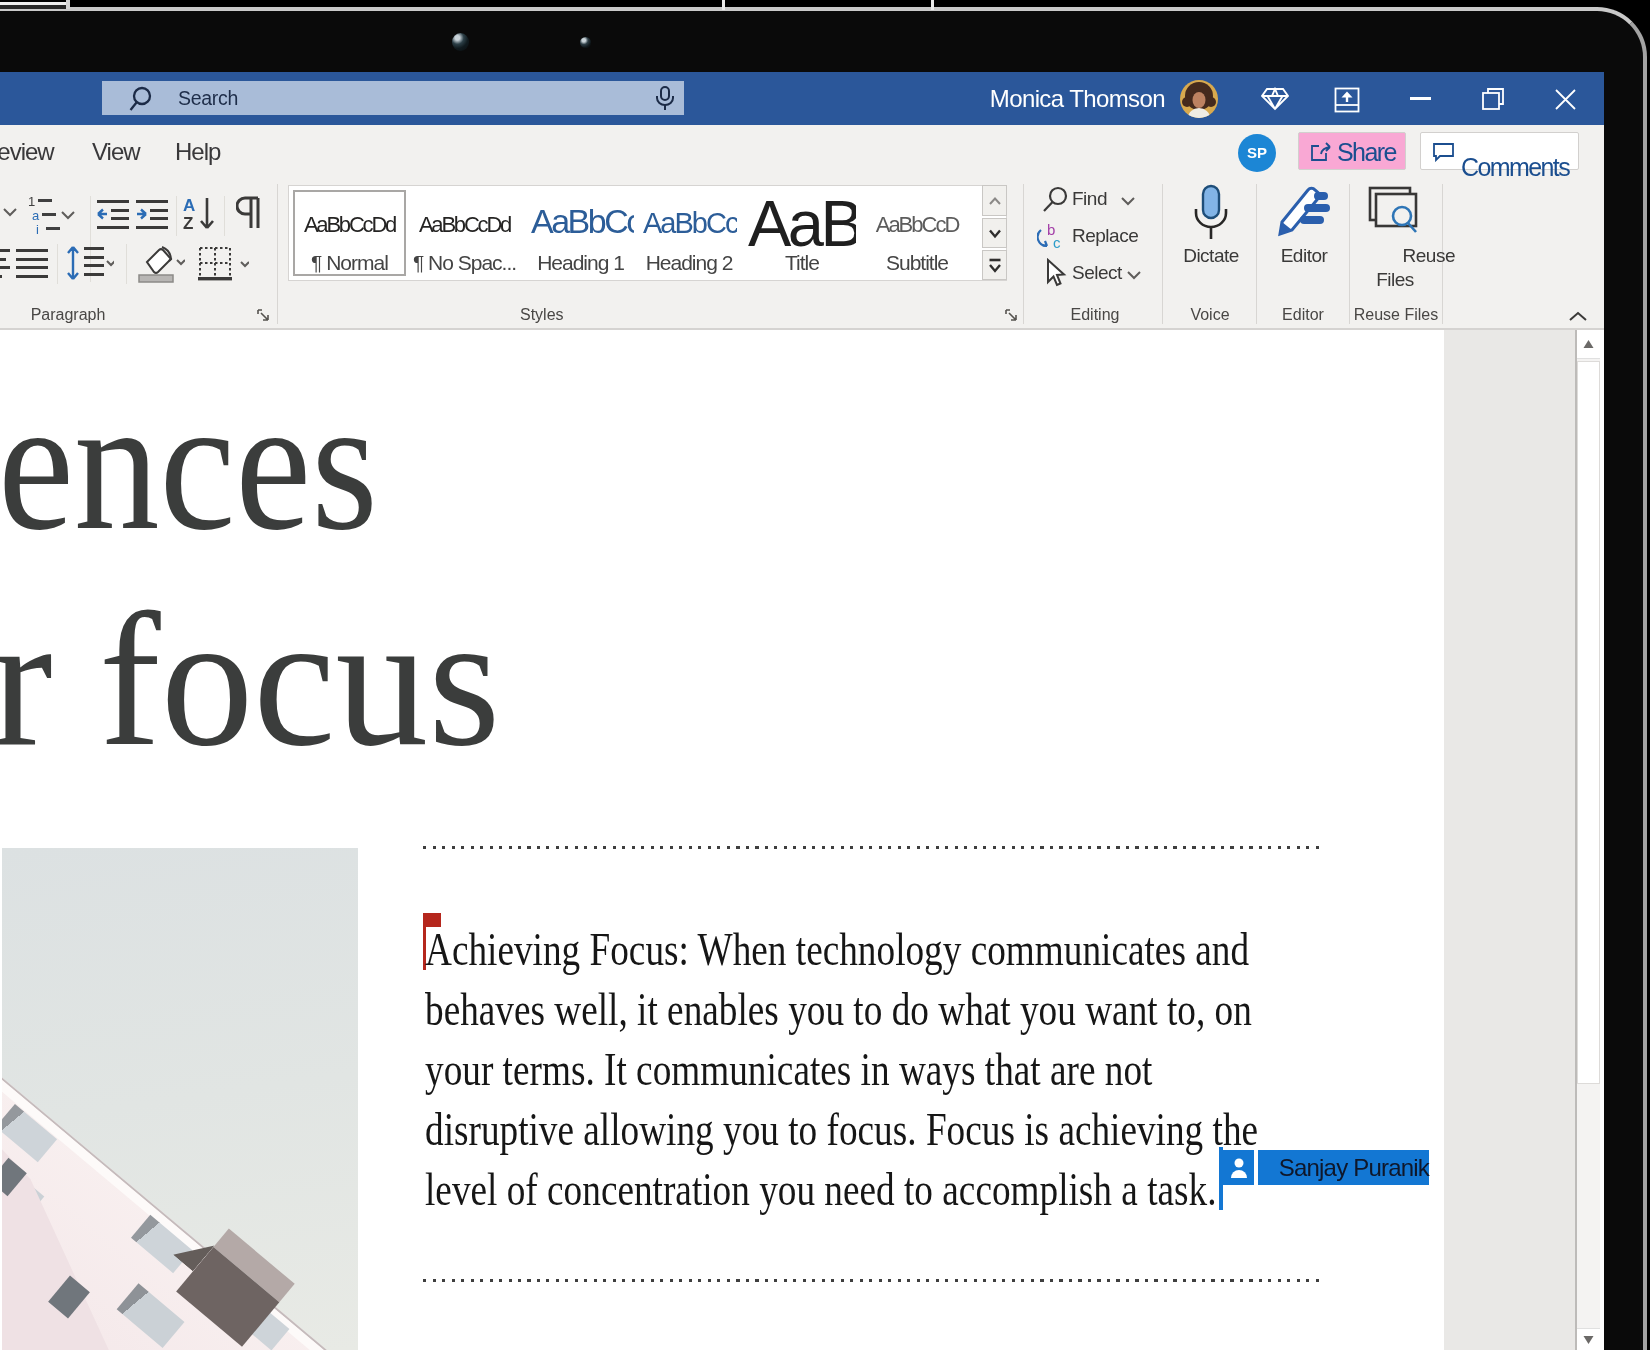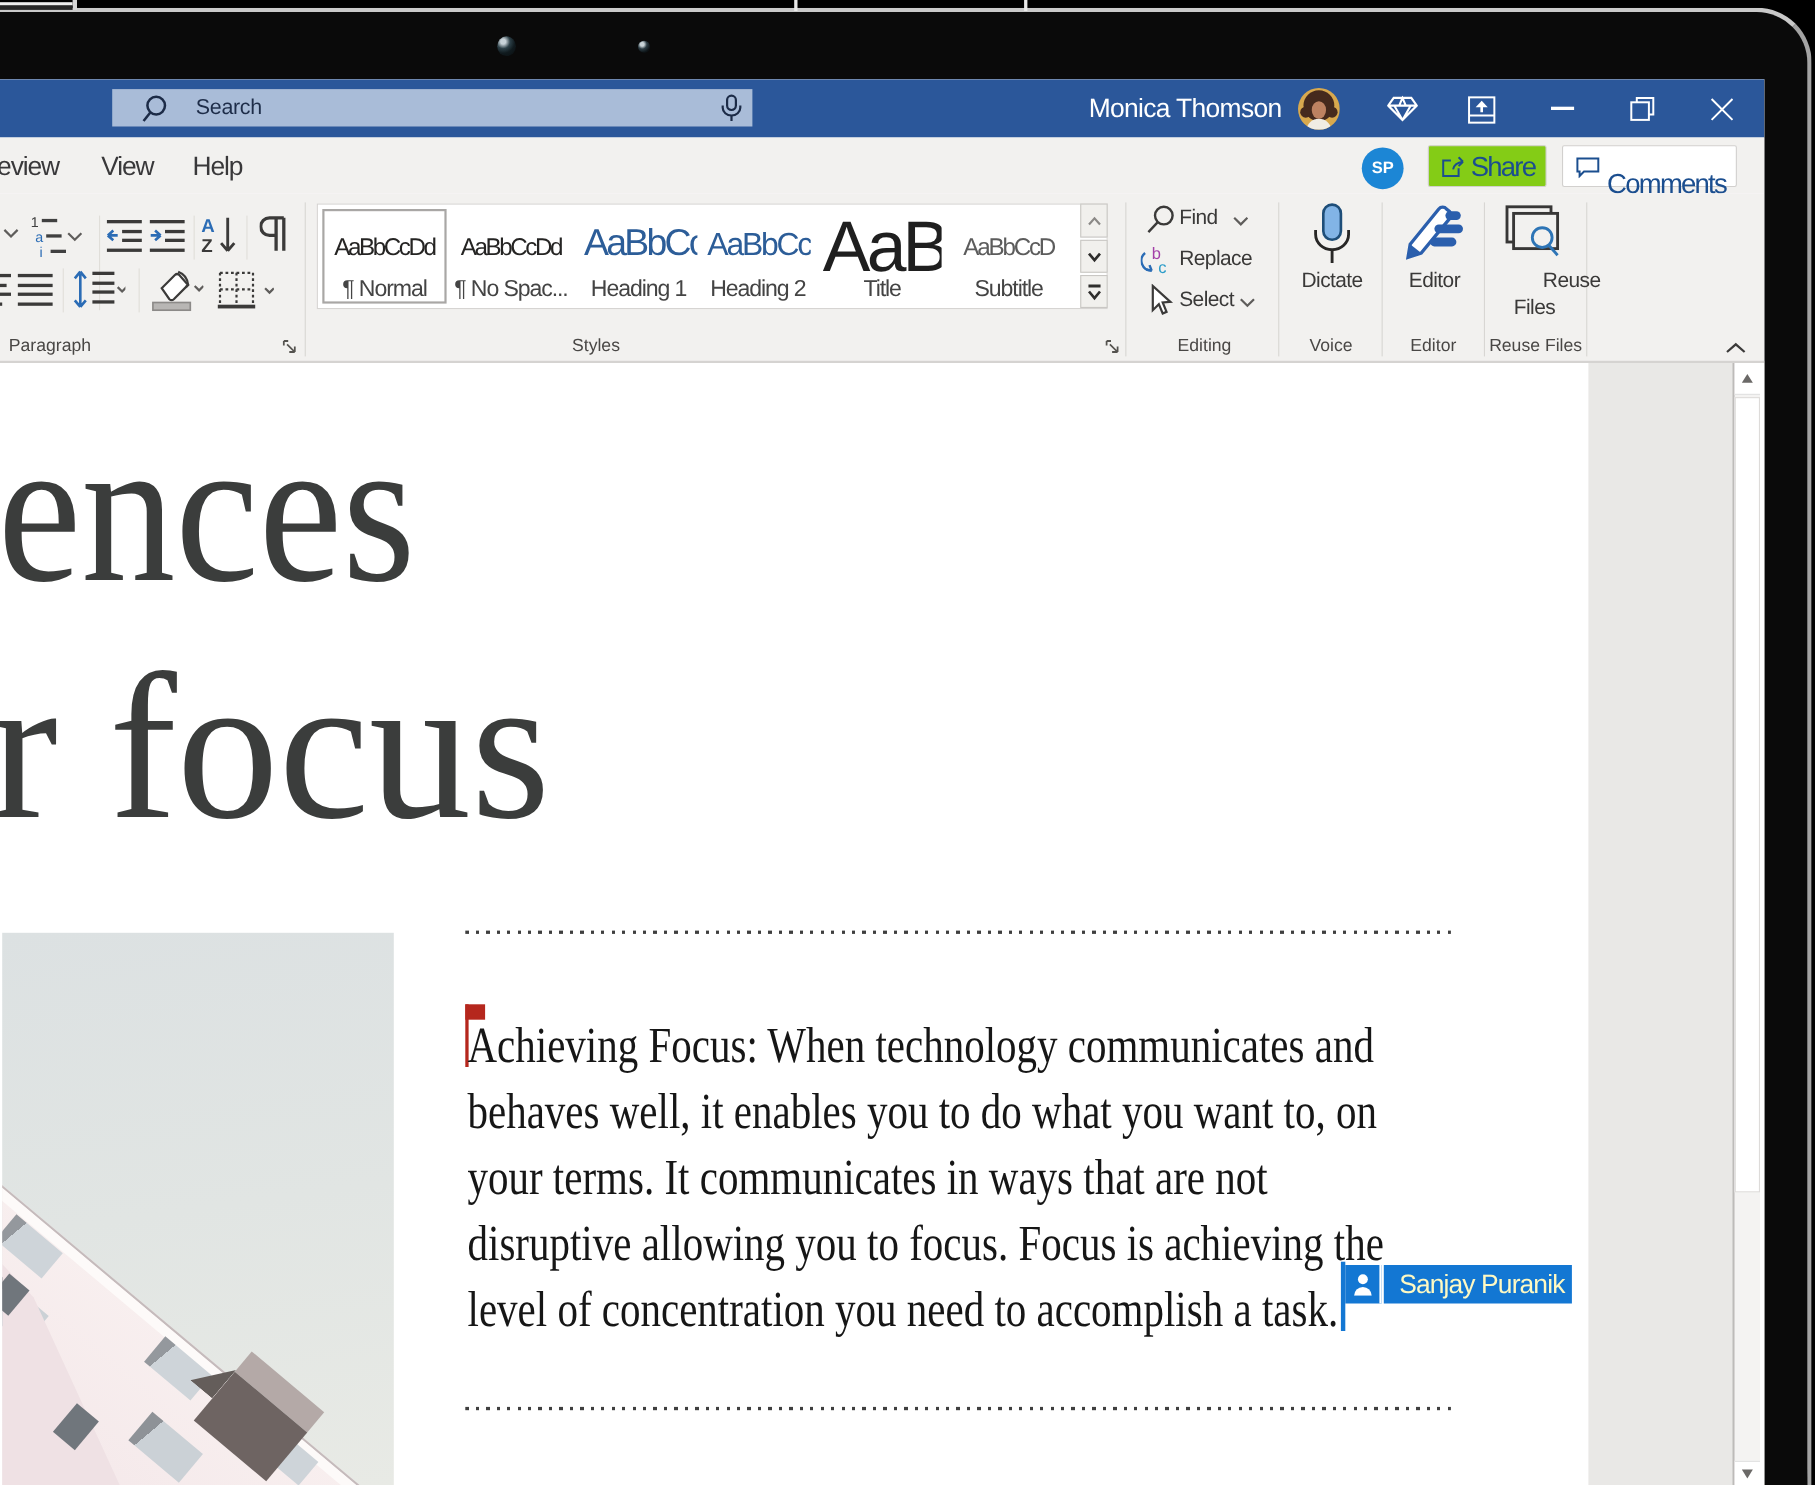--- a/index.html
+++ b/index.html
@@ -75,21 +75,21 @@
     <svg class="abs" style="left:1555px; top:17px;" width="21" height="21" viewBox="0 0 21 21">
       <path d="M1 1 L20 20 M20 1 L1 20" stroke="#fff" stroke-width="1.8"></path>
     </svg>
   </div>
 
   <div class="abs" style="left:0; top:53px; width:1604px; height:51px; background:#f2f1ef;">
     <div class="abs" style="left:-19px; top:13px; font-size:24px; letter-spacing:-1px; color:#39383a;">Review</div>
     <div class="abs" style="left:92px; top:13px; font-size:24px; letter-spacing:-1px; color:#39383a;">View</div>
     <div class="abs" style="left:175px; top:13px; font-size:24px; letter-spacing:-1px; color:#39383a;">Help</div>
     <div class="abs" style="left:1238px; top:9px; width:38px; height:38px; border-radius:50%; background:#1c86d5; color:#fff; font-size:15px; font-weight:bold; text-align:center; line-height:38px;">SP</div>
-    <div class="abs" style="left:1298px; top:7px; width:108px; height:38px; background:#84cc16; border:1px solid #d2d0ce; border-radius:2px;">
+    <div class="abs" style="left:1298px; top:7px; width:108px; height:38px; background:#f9a8d4; border:1px solid #d2d0ce; border-radius:2px;">
       <svg class="abs" style="left:11px; top:9px;" width="22" height="20" viewBox="0 0 22 20">
         <path d="M9 4 h-7 v14 h14 v-7" fill="none" stroke="#1b4e8f" stroke-width="1.8"></path>
         <path d="M11 12 q1 -6 9 -7 m0 0 l-4 -4 m4 4 l-4 4" fill="none" stroke="#1b4e8f" stroke-width="1.8"></path>
       </svg>
       <div class="abs" style="left:38px; top:5px; font-size:25px; letter-spacing:-1.6px; color:#1b4e8f;">Share</div>
     </div>
     <div class="abs" style="left:1420px; top:7px; width:159px; height:38px; background:#fff; border:1px solid #d2d0ce; border-radius:2px;">
       <svg class="abs" style="left:11px; top:9px;" width="23" height="20" viewBox="0 0 23 20">
         <path d="M2 2 h19 v12 h-13 l-4 4 v-4 h-2 Z" fill="none" stroke="#1b4e8f" stroke-width="1.8"></path>
       </svg>
@@ -284,21 +284,21 @@
     <div class="abs" style="left:1335px; top:69px; width:120px; text-align:right; font-size:19px; letter-spacing:-0.5px; color:#3a3938;">Reuse</div>
     <div class="abs" style="left:1335px; top:93px; width:120px; text-align:center; font-size:19px; letter-spacing:-0.5px; color:#3a3938;">Files</div>
 
     <svg class="abs" style="left:256px; top:132px;" width="15" height="15" viewBox="0 0 15 15">
       <path d="M2 2 H6 M2 2 V6 M5 5 L12 12 M12 12 v-5 M12 12 h-5" fill="none" stroke="#55534f" stroke-width="1.6"></path>
     </svg>
     <svg class="abs" style="left:1004px; top:132px;" width="15" height="15" viewBox="0 0 15 15">
       <path d="M2 2 H6 M2 2 V6 M5 5 L12 12 M12 12 v-5 M12 12 h-5" fill="none" stroke="#55534f" stroke-width="1.6"></path>
     </svg>
 
-    <div class="abs" style="left:8px; top:130px; width:120px; font-size:16px; color:#494745;">Paragraph</div>
+    <div class="abs" style="left:8px; top:130px; width:120px; text-align:center; font-size:16px; color:#494745;">Paragraph</div>
     <div class="abs" style="left:520px; top:130px; width:120px; font-size:16px; color:#494745;">Styles</div>
     <div class="abs" style="left:1035px; top:130px; width:120px; text-align:center; font-size:16px; color:#494745;">Editing</div>
     <div class="abs" style="left:1150px; top:130px; width:120px; text-align:center; font-size:16px; color:#494745;">Voice</div>
     <div class="abs" style="left:1243px; top:130px; width:120px; text-align:center; font-size:16px; color:#494745;">Editor</div>
     <div class="abs" style="left:1320px; top:130px; width:152px; text-align:center; font-size:16px; color:#494745;">Reuse Files</div>
 
     <svg class="abs" style="left:1568px; top:134px;" width="20" height="12" viewBox="0 0 20 12">
       <path d="M2 10 L10 3 L18 10" fill="none" stroke="#3b3a39" stroke-width="2"></path>
     </svg>
   </div>
@@ -333,21 +333,21 @@
 
     <div class="abs" style="left:425px; top:590px; font-family:'Liberation Serif',serif; font-size:46px; line-height:60px; color:#161616; letter-spacing:0; transform:scaleX(0.81); transform-origin:0 0; white-space:nowrap;">Achieving Focus: When technology communicates and<br>behaves well, it enables you to do what you want to, on<br>your terms. It communicates in ways that are not<br>disruptive allowing you to focus. Focus is achieving the<br>level of concentration you need to accomplish a task.</div>
 
     <div class="abs" style="left:1219px; top:817px; width:4px; height:63px; background:#1377d3;"></div>
     <div class="abs" style="left:1223px; top:820px; width:33px; height:35px; background:#1377d3; border-right:2px solid #fff;">
       <svg class="abs" style="left:6px; top:6px;" width="20" height="22" viewBox="0 0 20 22">
         <circle cx="10" cy="7" r="4.5" fill="#fff"></circle>
         <path d="M2 22 a8 8 0 0 1 16 0 Z" fill="#fff"></path>
       </svg>
     </div>
-    <div class="abs" style="left:1258px; top:820px; width:171px; height:35px; background:#1377d3; color:#fef9c3; font-size:24px; letter-spacing:-0.8px; line-height:35px; padding-left:14px;">Sanjay Puranik</div>
+    <div class="abs" style="left:1258px; top:820px; width:171px; height:35px; background:#1377d3; color:#0f172a; font-size:24px; letter-spacing:-0.8px; line-height:35px; padding-left:14px;text-align:right;">Sanjay Puranik</div>
 
     <div class="abs" id="photo" style="left:2px; top:518px; width:356px; height:502px; overflow:hidden; background:linear-gradient(172deg,#dce1e2 0%,#e1e5e3 50%,#e8eae5 100%);">
       <div class="abs" id="bldg" style="left:-10px; top:221px; width:950px; height:600px; background:linear-gradient(180deg,#f8efef 0%,#f3e6e8 40%,#efe0e3 100%); transform:rotate(40deg); transform-origin:0 0;">
         <div class="abs" style="left:0; top:0; width:100%; height:2px; background:#c5bbbc;"></div>
         <div class="abs" style="left:0; top:2px; width:100%; height:9px; background:#fdfaf9;"></div>
 
         <div class="abs" style="left:40px; top:12px; width:55px; height:30px; background:linear-gradient(100deg,#94989d 0 20%,#ced4d9 20%);"></div>
         <div class="abs" style="left:215px; top:10px; width:55px; height:30px; background:linear-gradient(100deg,#94989d 0 20%,#ced4d9 20%);"></div>
         <div class="abs" style="left:345px; top:8px; width:50px; height:28px; background:linear-gradient(100deg,#94989d 0 20%,#ced4d9 20%);"></div>
 

